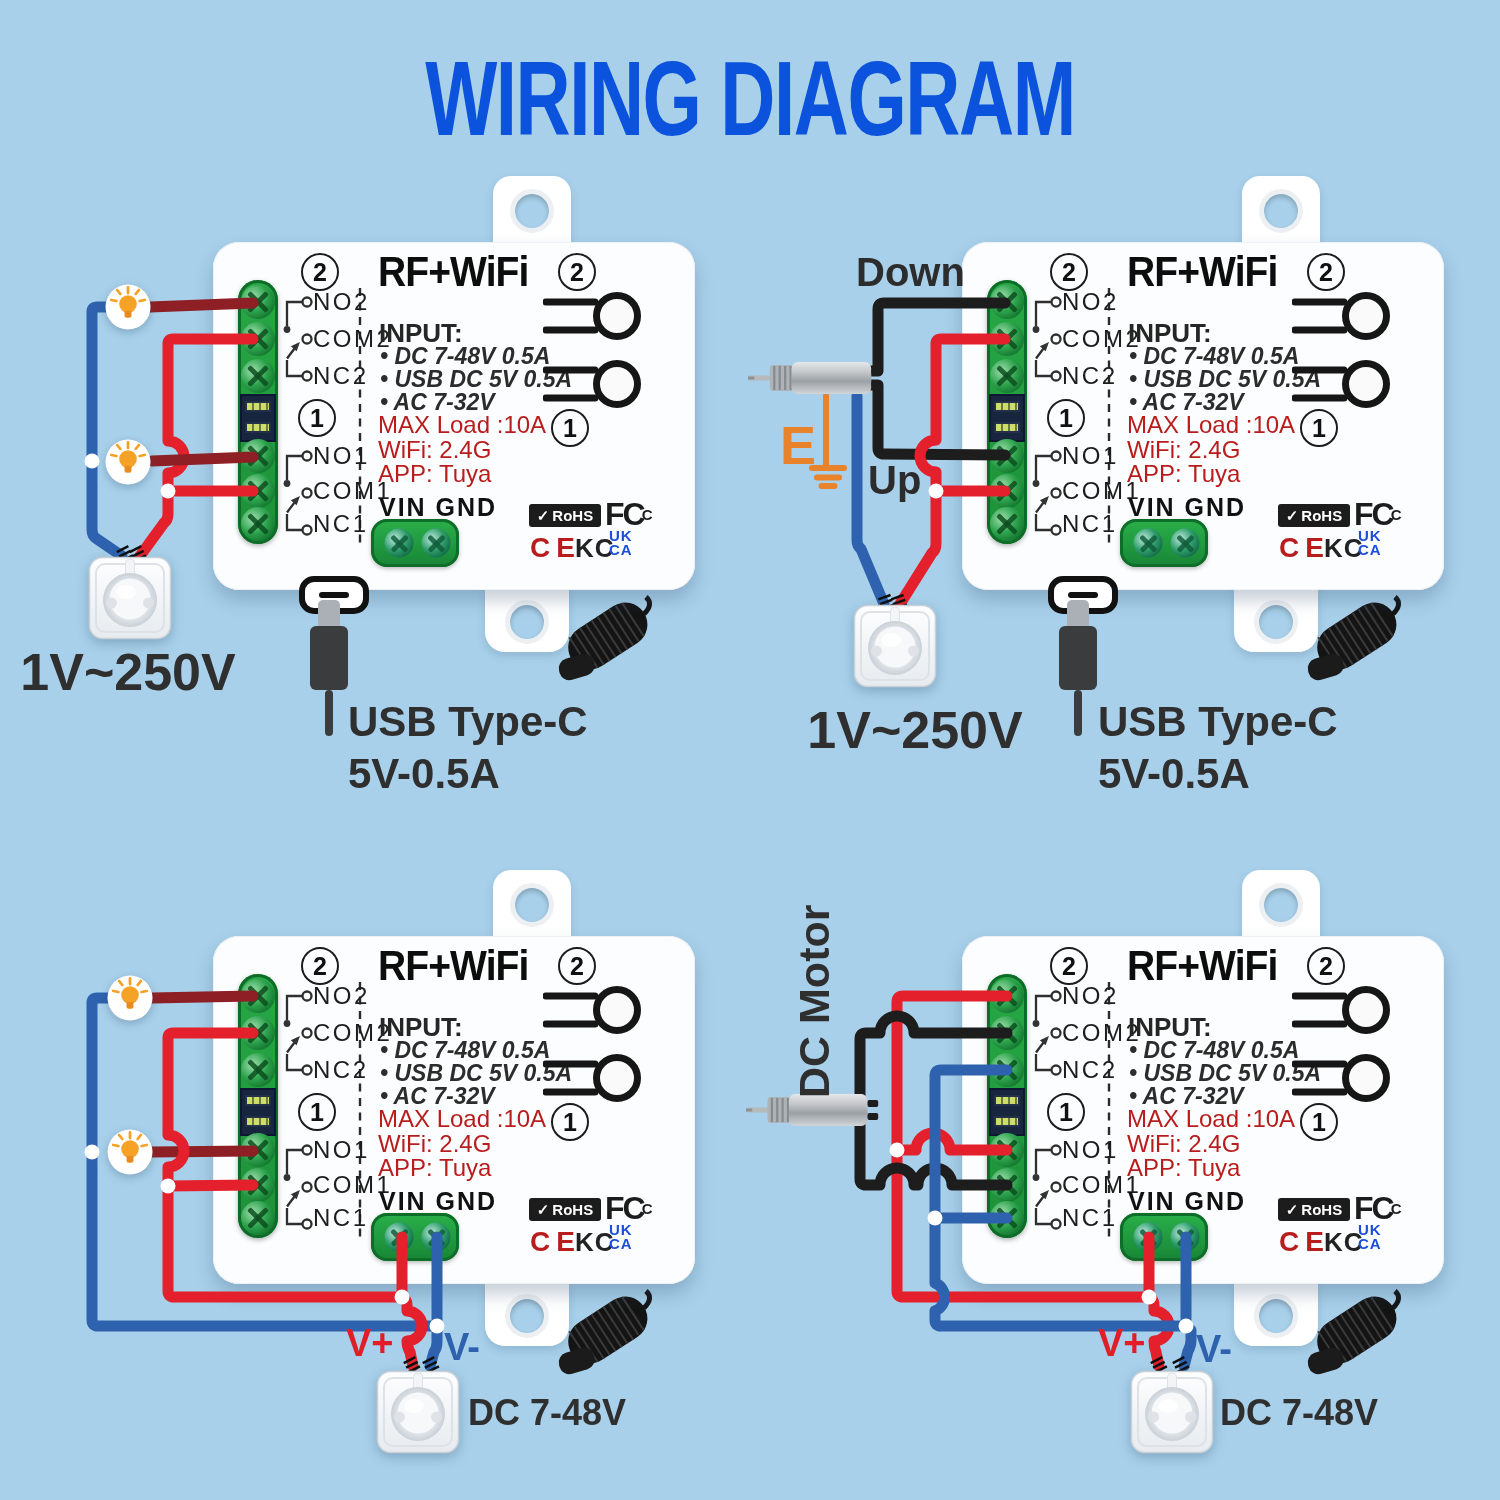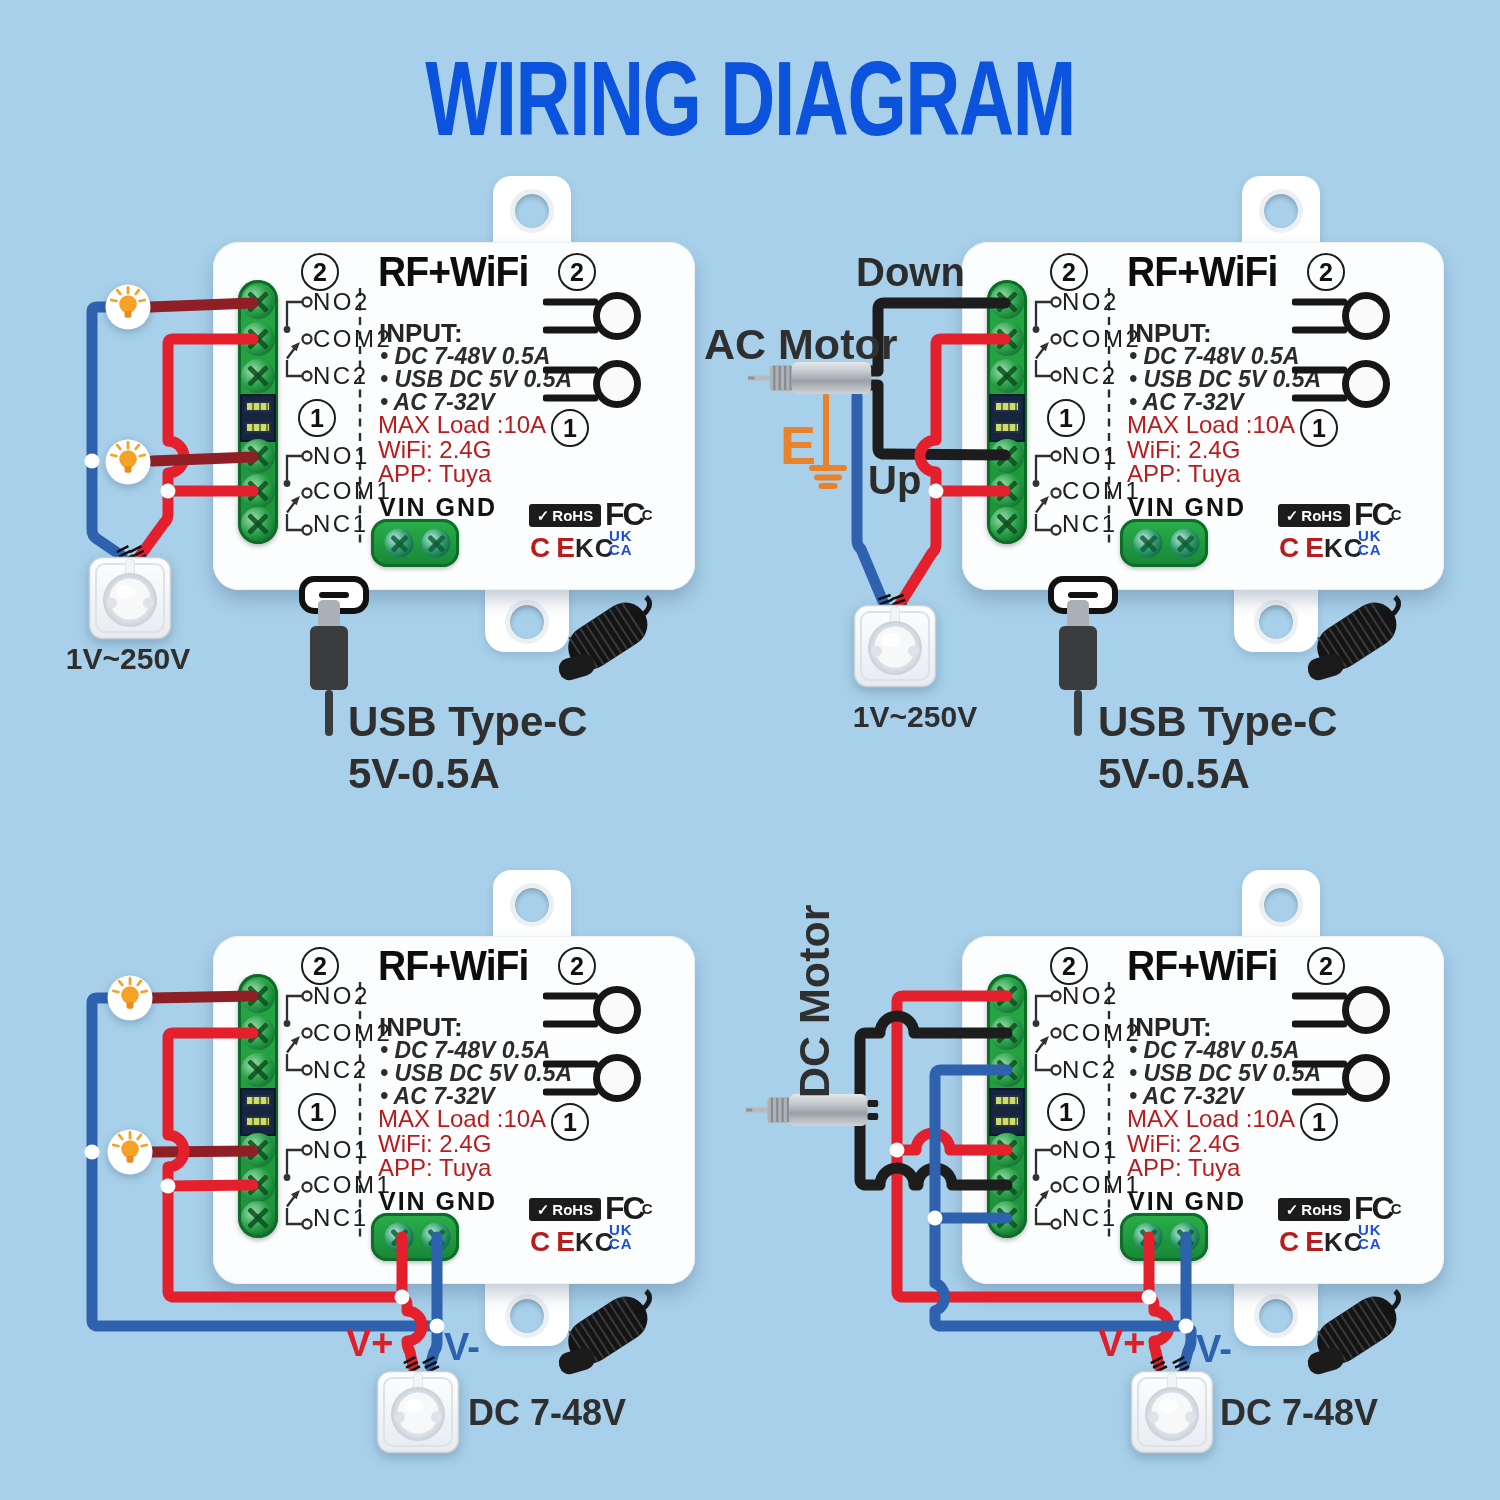--- a/index.html
+++ b/index.html
@@ -87,21 +87,21 @@
   .wb{stroke:#2E62AE;stroke-width:11;fill:none;stroke-linejoin:round;stroke-linecap:round;}
   .wk{stroke:#1D1D1D;stroke-width:11;fill:none;stroke-linejoin:round;stroke-linecap:round;}
   .we{stroke:#E8832B;stroke-width:6;fill:none;stroke-linecap:round;}
   .spring{stroke:#0f0f0f;stroke-width:13;stroke-dasharray:2.5 2.6;fill:none;}
   .jdot{fill:#ffffff;}
   .dev{position:absolute;z-index:6;}
   .dev svg{display:block;width:100%;height:100%;}
   .bulb-dev{filter:drop-shadow(0 3px 4px rgba(40,70,100,.3));}
   .socket-dev{filter:drop-shadow(0 4px 6px rgba(40,70,100,.3));}
   .lbl{position:absolute;z-index:7;color:#2f2f2f;font-weight:800;white-space:nowrap;}
-  .lbl-supply{font-size:30px;}
+  .lbl-supply{font-size:52px;}
   .lbl-usb{font-size:42px;}
   .lbl-dir{font-size:40px;font-weight:700;color:#2c2c2c;}
   .lbl-motor{font-size:43px;}
   .lbl-earth{font-size:54px;color:#E8832B;}
   .lbl-vp{font-size:38px;color:#E01E28;}
   .lbl-vm{font-size:38px;color:#2E62AE;}
   .lbl-dc{font-size:36px;}
   .center{text-align:center;}
   .rot{transform:rotate(-90deg);text-align:center;}
 </style>
@@ -740,21 +740,20 @@
     <rect x="5" y="28" width="38" height="64" rx="6" fill="#3a3c3e"></rect>
     <rect x="20" y="92" width="8" height="46" rx="4" fill="#3a3c3e"></rect>
   </svg>
 </div>
 
   <div class="lbl lbl-supply center" style="left:18px;top:642px;width:220px">1V~250V</div>
   <div class="lbl lbl-usb" style="left:348px;top:698px">USB Type-C</div>
   <div class="lbl lbl-usb" style="left:348px;top:750px">5V-0.5A</div>
 
   <div class="lbl lbl-dir" style="left:856px;top:250px">Down</div>
-  <div class="lbl lbl-motor" style="left:704px;top:320px">AC Motor</div>
   <div class="lbl lbl-earth" style="left:780px;top:414px">E</div>
   <div class="lbl lbl-dir" style="left:868px;top:458px">Up</div>
   <div class="lbl lbl-supply center" style="left:800px;top:700px;width:230px">1V~250V</div>
   <div class="lbl lbl-usb" style="left:1098px;top:698px">USB Type-C</div>
   <div class="lbl lbl-usb" style="left:1098px;top:750px">5V-0.5A</div>
 
   <div class="lbl lbl-vp" style="left:346px;top:1322px">V+</div>
   <div class="lbl lbl-vm" style="left:444px;top:1326px">V-</div>
   <div class="lbl lbl-dc" style="left:468px;top:1392px">DC 7-48V</div>
 

